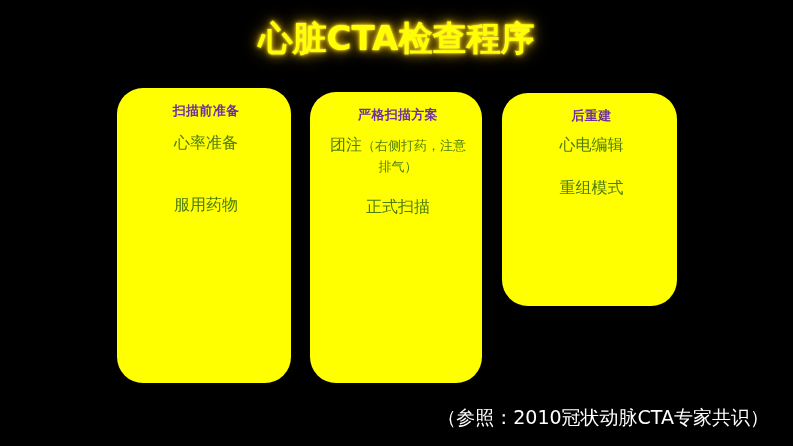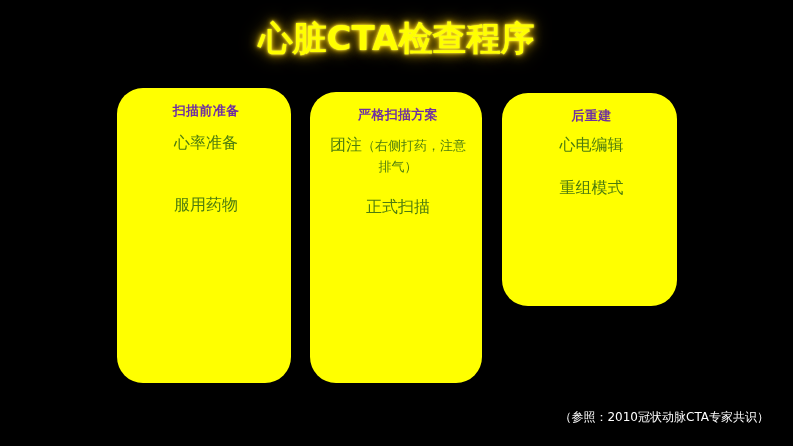--- a/index.html
+++ b/index.html
@@ -91,21 +91,21 @@
   #box-3 .box-item:last-child { margin-bottom: 12px; }
 
   
   #footnote {
     position: absolute;
     left: 0;
     right: 24px;
     top: 405px;
     text-align: right;
     color: #FFFFFF;
-    font-size: 12px;
+    font-size: 19px;
     line-height: 24px;
     white-space: nowrap;
   }
 </style>
 </head>
 <body>
 
 <div id="slide">
 
   <div id="slide-title">心脏CTA检查程序</div>

